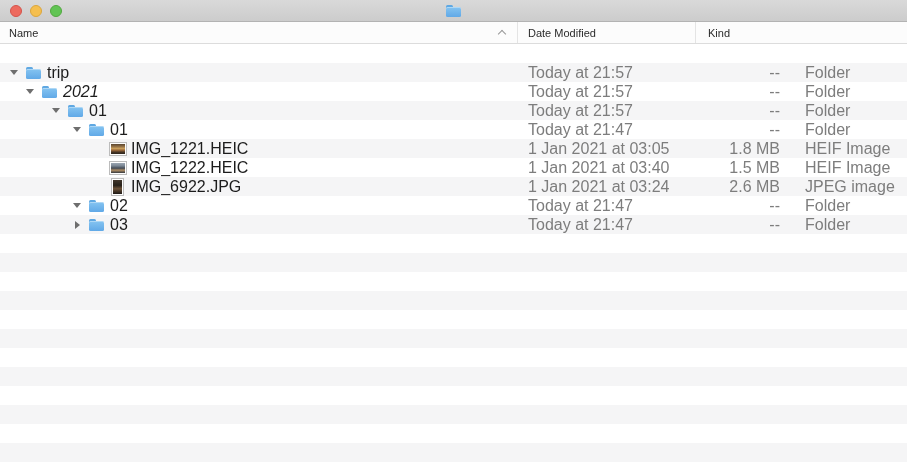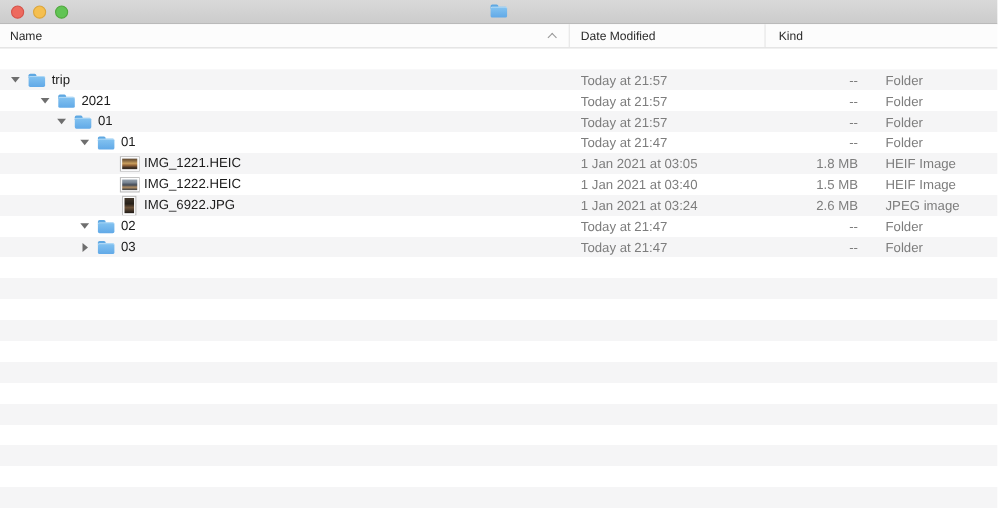--- a/index.html
+++ b/index.html
@@ -29,21 +29,21 @@
   .colheader .hcol + .hcol{border-left:1px solid #e4e4e4;}
   .hcol.h-name{padding-left:9px;justify-content:space-between;padding-right:12px;gap:38px;}
   .hcol.h-date{padding-left:10px;}
   .hcol.h-size{padding-left:12px;}
   .hcol.h-kind{padding-left:12px;}
   .sort-caret{width:5px;height:5px;border-left:1.5px solid #999999;border-top:1.5px solid #999999;transform:rotate(45deg);margin-top:2px;}
 
   
   .rows{position:absolute;top:63px;left:0;right:0;bottom:0;
         background:repeating-linear-gradient(to bottom,#f5f5f6 0px,#f5f5f6 19px,#ffffff 19px,#ffffff 38px);}
-  .row{height:19px;display:grid;grid-template-columns:517px 178px 97px 1fr;align-items:center;font-size:12px;}
+  .row{height:19px;display:grid;grid-template-columns:517px 178px 97px 1fr;align-items:center;font-size:16px;}
   .cell{box-sizing:border-box;white-space:nowrap;overflow:hidden;}
   .cell.c-name{display:flex;align-items:center;color:#1c1c1c;}
   .cell.c-date{padding-left:11px;color:#7d7d7d;}
   .cell.c-size{text-align:right;padding-right:12px;color:#7d7d7d;}
   .cell.c-kind{padding-left:13px;color:#7d7d7d;}
 
   .disclosure{width:8px;margin-right:8px;flex:none;display:flex;justify-content:center;align-items:center;}
   .disclosure.expanded::before{content:"";width:0;height:0;border-left:4px solid transparent;border-right:4px solid transparent;border-top:5px solid #6e6e6e;}
   .disclosure.collapsed::before{content:"";width:0;height:0;border-top:4px solid transparent;border-bottom:4px solid transparent;border-left:5px solid #6e6e6e;}
   .disclosure.none{visibility:hidden;}
@@ -95,21 +95,21 @@
     <div class="cell c-name" style="padding-left: 10px;">
       <span class="disclosure expanded"></span>
       <span class="fileicon folder"></span>
       <span class="fname">trip</span>
     </div>
     <div class="cell c-date">Today at 21:57</div>
     <div class="cell c-size">--</div>
     <div class="cell c-kind">Folder</div>
   </div>
       <div class="row">
-    <div class="cell c-name" style="padding-left: 37px;">
+    <div class="cell c-name" style="padding-left: 26px; font-style: italic;">
       <span class="disclosure expanded"></span>
       <span class="fileicon folder"></span>
       <span class="fname">2021</span>
     </div>
     <div class="cell c-date">Today at 21:57</div>
     <div class="cell c-size">--</div>
     <div class="cell c-kind">Folder</div>
   </div>
       <div class="row">
     <div class="cell c-name" style="padding-left: 52px;">

